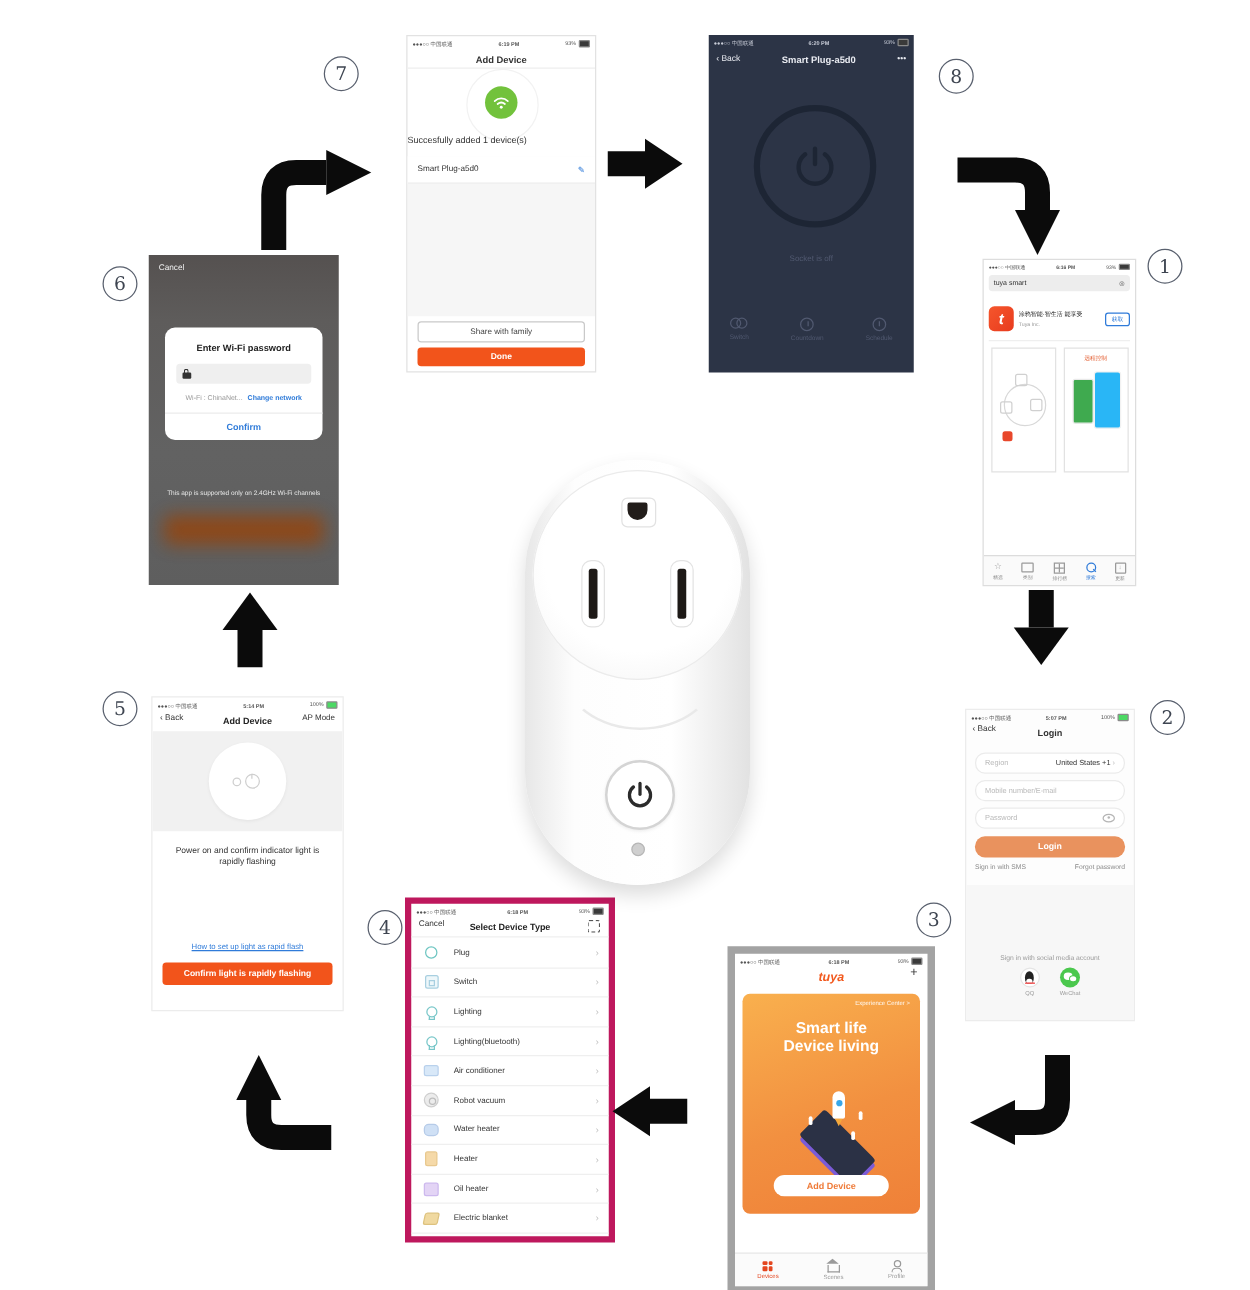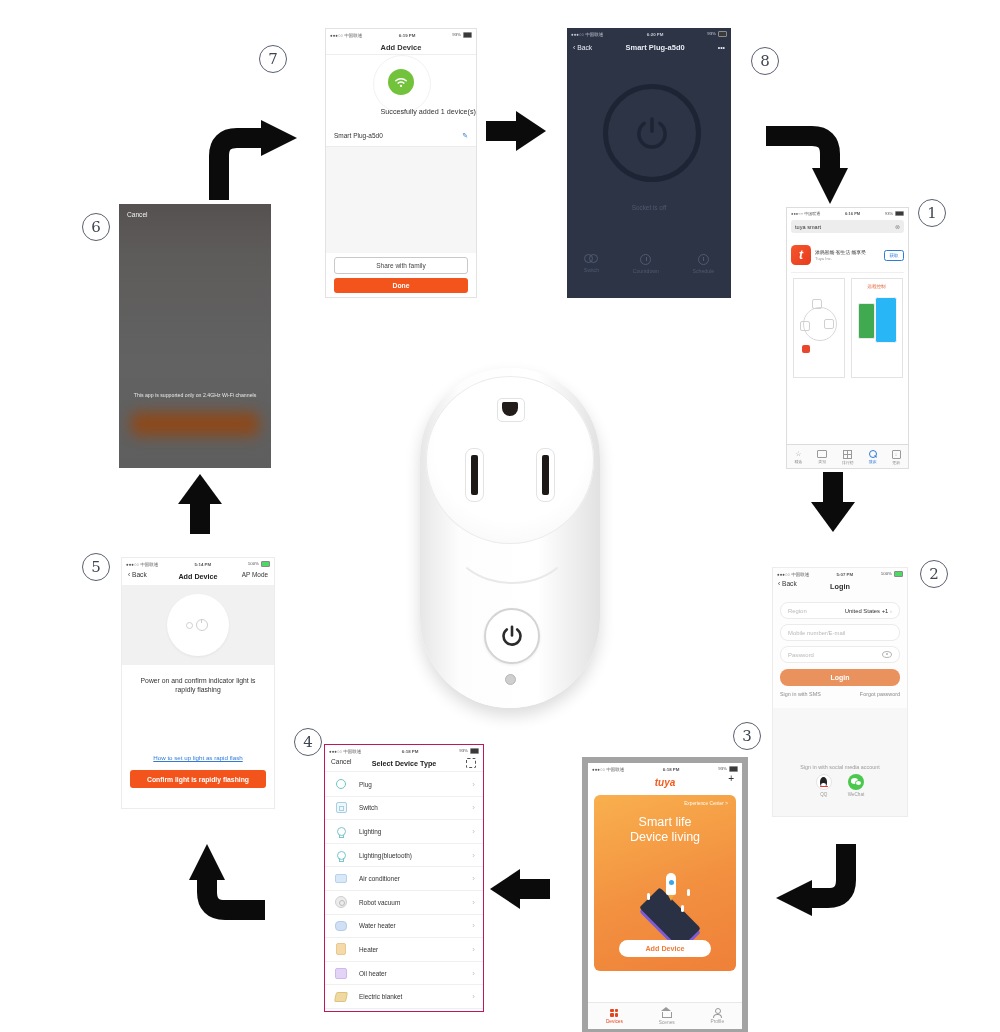--- a/index.html
+++ b/index.html
@@ -14,21 +14,21 @@
   .badge{position:absolute;width:26px;height:26px;border:1.4px solid #59606e;border-radius:50%;display:flex;align-items:center;justify-content:center;font-family:"DejaVu Serif",serif;font-size:15px;color:#3e4551;background:#fff}
   
   .arrow{position:absolute}
   
   .chev{color:#c0c0c0}
   
   #p7{left:325px;top:28px;width:150px;height:268px;border:1px solid #e2e2e2}
   #p7 .nav{position:absolute;top:11px;left:0;right:0;height:14px;border-bottom:1px solid #eee;display:flex;align-items:center;justify-content:center;font-size:7.5px;font-weight:bold;color:#333}
   #p7 .ghost{position:absolute;left:47px;top:26px;width:56px;height:56px;border-radius:50%;border:1px solid #f2f2f2}
   #p7 .wifi-badge{position:absolute;left:62px;top:40px;width:26px;height:26px;border-radius:50%;background:#72c23c;display:flex;align-items:center;justify-content:center}
-  #p7 .success{position:absolute;top:78px;left:0;right:0;text-align:right;font-size:7.2px;color:#333}
+  #p7 .success{position:absolute;top:78px;left:0;right:0;text-align:left;font-size:7.2px;color:#333}
   #p7 .graysec{position:absolute;top:96px;left:0;right:0;height:128px;background:#f6f6f6}
   #p7 .devrow{position:absolute;top:96px;left:0;right:0;height:22px;background:#fff;border-bottom:1px solid #ececec;display:flex;align-items:center;justify-content:space-between;padding:0 8px;box-sizing:border-box;font-size:6.5px;color:#333}
   #p7 .devrow .edit{color:#2f7bd9;font-size:7px}
   #p7 .share{position:absolute;left:8px;right:8px;top:228px;height:15px;border:1px solid #c9c9c9;border-radius:3px;background:#fff;display:flex;align-items:center;justify-content:center;font-size:6.5px;color:#444}
   #p7 .done{position:absolute;left:8px;right:8px;top:249px;height:15px;border-radius:3px;background:#f2541b;display:flex;align-items:center;justify-content:center;font-size:6.8px;font-weight:bold;color:#fff}
   
   #p8{left:567px;top:28px;width:164px;height:270px;background:#2c3446}
   #p8 .sb{color:#c9cdd8}
   #p8 .nav{position:absolute;top:11px;left:0;right:0;height:16px;display:flex;align-items:center;justify-content:space-between;padding:0 6px;box-sizing:border-box;color:#e9ebf1;font-size:6.8px}
   #p8 .nav .t{font-weight:bold;font-size:7.5px}
@@ -90,41 +90,41 @@
   .wx em{position:absolute;left:8px;top:6.5px;width:5.5px;height:4.5px;background:#fff;border-radius:50%;box-shadow:0 0 0 0.8px #4bc84e}
   .eye{width:8px;height:5px;border:0.9px solid #b5b5b5;border-radius:50%;position:relative}
   .eye i{position:absolute;left:2.6px;top:1.2px;width:2.2px;height:2.2px;background:#b5b5b5;border-radius:50%}
   
   #p3{left:582px;top:757px;width:154px;height:266px;border:6px solid #a3a3a3}
   #p3 .hdr{position:absolute;top:11px;left:0;right:0;height:16px;display:flex;align-items:center;justify-content:center}
   #p3 .logo{color:#f25a1f;font-weight:bold;font-style:italic;font-size:10px}
   #p3 .plus{position:absolute;right:8px;top:10px;font-size:10px;color:#333}
   #p3 .card{position:absolute;left:6px;right:6px;top:32px;height:176px;border-radius:6px;background:linear-gradient(160deg,#f9b04e 0%,#f29040 55%,#ef8038 100%);overflow:hidden}
   #p3 .exp{position:absolute;top:6px;right:8px;color:#fff;font-size:4.8px;opacity:.95}
-  #p3 .hl{position:absolute;top:20px;left:0;right:0;text-align:center;color:#fff;font-weight:normal;font-size:12.5px;line-height:14.5px}
+  #p3 .hl{position:absolute;top:20px;left:0;right:0;text-align:center;color:#fff;font-weight:bold;font-size:12.5px;line-height:14.5px}
   #p3 .iso{position:absolute;left:39px;top:72px;width:76px;height:76px}
   #p3 .iso .dia2{position:absolute;left:8px;top:26px;width:58px;height:58px;background:#7b5bd6;transform:rotate(45deg) scaleY(0.5);border-radius:4px}
   #p3 .iso .dia{position:absolute;left:8px;top:22px;width:58px;height:58px;background:#2b3145;transform:rotate(45deg) scaleY(0.5);border-radius:4px}
   #p3 .iso .rocket{position:absolute;left:33px;top:6px;width:10px;height:22px;background:#fff;border-radius:5px 5px 2px 2px}
   #p3 .iso .win{position:absolute;left:35.5px;top:13px;width:5px;height:5px;background:#39a7e8;border-radius:50%}
   #p3 .iso .flame{position:absolute;left:35px;top:28px;width:0;height:0;border-left:3px solid transparent;border-right:3px solid transparent;border-top:6px solid #f4a83c}
   #p3 .iso .fig{position:absolute;width:3px;height:7px;background:#fff;border-radius:1.5px}
   #p3 .addbtn{position:absolute;left:50%;transform:translateX(-50%);bottom:14px;width:92px;height:17px;background:#fff;border-radius:9px;display:flex;align-items:center;justify-content:center;color:#ef7a37;font-weight:bold;font-size:7.2px}
   #p3 .tabbar{position:absolute;left:0;right:0;bottom:0;height:26px;background:#fbfbfb;border-top:1px solid #e8e8e8;display:flex;justify-content:space-around;align-items:center}
   #p3 .tab{display:flex;flex-direction:column;align-items:center;gap:2px;font-size:4.8px;color:#9a9a9a}
   #p3 .tab.active{color:#e4461f}
   .gridic{width:8px;height:8px;display:grid;grid-template-columns:1fr 1fr;gap:1px}
   .gridic i{background:#e4461f;border-radius:1px}
   .homeic{width:8px;height:5px;border:1px solid #9a9a9a;border-top:none;position:relative;margin-top:4px}
   .homeic i{position:absolute;left:-1.6px;top:-4.5px;width:0;height:0;border-left:5.5px solid transparent;border-right:5.5px solid transparent;border-bottom:4.5px solid #9a9a9a}
   .personic{width:8px;height:9px;position:relative}
   .personic i{position:absolute;left:2px;top:0;width:4px;height:4px;border:1px solid #9a9a9a;border-radius:50%}
   .personic em{position:absolute;left:0;top:5.5px;width:7px;height:3.5px;border:1px solid #9a9a9a;border-bottom:none;border-radius:4px 4px 0 0}
   
-  #p4{left:324px;top:744px;width:158px;height:266px;border:1px solid #be185d}
+  #p4{left:324px;top:718px;width:158px;height:266px;border:5px solid #be185d}
   #p4 .nav{position:absolute;top:11px;left:0;right:0;height:15px;display:flex;align-items:center;justify-content:center;font-size:7.2px;font-weight:bold;color:#222;border-bottom:1px solid #f0f0f0}
   #p4 .cancel{position:absolute;left:6px;top:13px;font-size:6.6px;font-weight:normal;color:#333}
   #p4 .scan{position:absolute;right:7px;top:13px;width:8px;height:8px;border:1px dashed #555;border-radius:1.5px}
   #p4 .list{position:absolute;top:28px;left:0;right:0;bottom:0}
   #p4 .row{height:23.6px;display:flex;align-items:center;padding:0 8px 0 10px;box-sizing:border-box;border-bottom:1px solid #efefef}
   #p4 .row .lbl{flex:1;font-size:6.4px;color:#333;padding-left:12px}
   #p4 .row .chev{font-size:8px}
   .dic{width:12px;height:12px;display:flex;align-items:center;justify-content:center;flex:0 0 auto}
   .ic-plug{width:10px;height:10px;border:1.4px solid #6fc6c2;border-radius:50%;box-sizing:border-box}
   .ic-switch{width:9px;height:9px;border:1px solid #a8cfe0;border-radius:2px;background:#eef7fa;position:relative}
@@ -525,20 +525,35 @@
           </span>
       </div>
     </div>
     <div class="instr">Power on and confirm indicator light is rapidly flashing</div>
     <div class="help">How to set up light as rapid flash</div>
     <div class="confirm">Confirm light is rapidly flashing</div>
   </div>
 
   <div class="phone" id="p6">
     <div class="cancel">Cancel</div>
+    <div class="dialog">
+      <div class="dt">Enter Wi-Fi password</div>
+      <div class="inp">
+        <span class="lock">
+            <i></i>
+            <em></em>
+          </span>
+      </div>
+      <div class="wrow">
+        <span class="wl">Wi-Fi : ChinaNet...</span>
+        <span class="cn">Change network</span>
+      </div>
+      <div class="div"></div>
+      <div class="ok">Confirm</div>
+    </div>
     <div class="note">This app is supported only on 2.4GHz Wi-Fi channels</div>
     <div class="band"></div>
   </div>
 
   <div id="plug">
     <div class="body"></div>
     <div class="face"></div>
     <div class="gnd-wrap">
         <div class="gnd"></div>
       </div>

